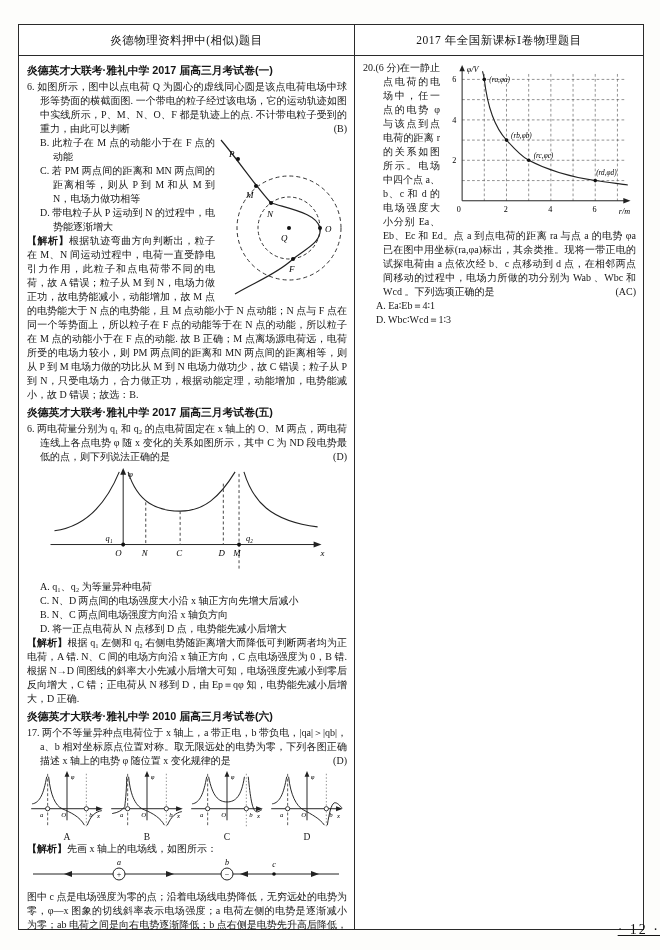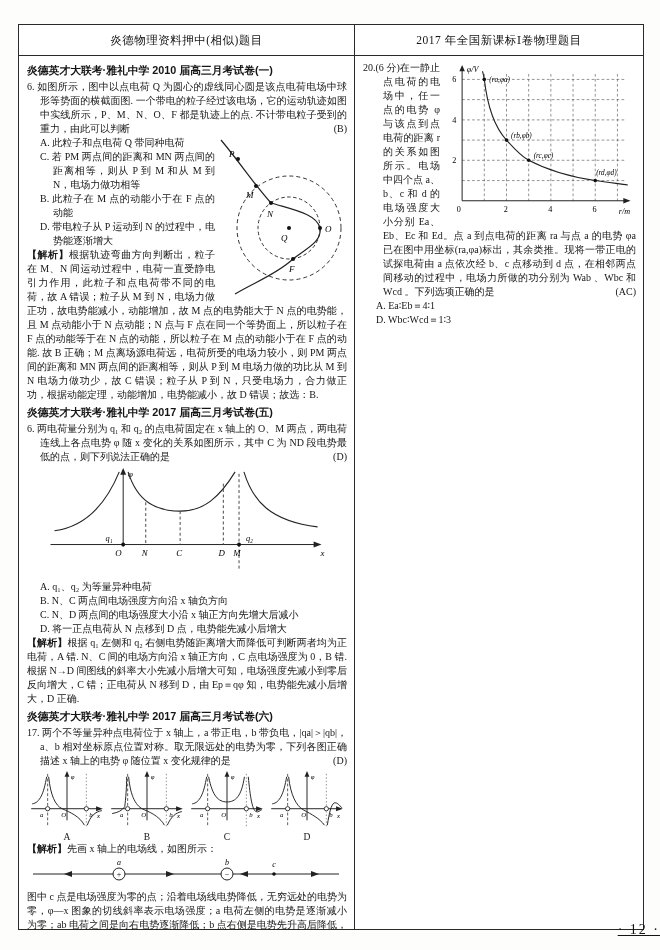--- a/index.html
+++ b/index.html
@@ -47,21 +47,21 @@
 
   <div class="hdr">
     <div class="hdr-cell hdr-left">炎德物理资料押中(相似)题目</div>
     <div class="hdr-cell hdr-right">2017 年全国新课标Ⅰ卷物理题目</div>
   </div>
 
   <div class="cols">
 
     <div class="col-left">
 
-      <div class="h-sec">炎德英才大联考·雅礼中学 2010 届高三月考试卷(一)</div>
+      <div class="h-sec">炎德英才大联考·雅礼中学 2017 届高三月考试卷(一)</div>
       <p class="q">
         <span>6. 如图所示，图中以点电荷 Q 为圆心的虚线同心圆是该点电荷电场中球形等势面的横截面图. 一个带电的粒子经过该电场，它的运动轨迹如图中实线所示，P、M、N、O、F 都是轨迹上的点. 不计带电粒子受到的重力，由此可以判断</span>
         <span class="ans">(B)</span>
       </p>
       <div>
 
         <svg class="fig-right" width="128" height="158" viewBox="0 0 128 158">
           <circle cx="70" cy="90" r="52" fill="none" stroke="#333" stroke-width="1" stroke-dasharray="4 3"></circle>
           <circle cx="70" cy="90" r="31" fill="none" stroke="#333" stroke-width="1" stroke-dasharray="3.5 2.5"></circle>
           <path d="M 2,2 C 22,26 38,50 52,65 C 75,72 98,76 101,90 C 103,104 88,110 74,121 C 58,136 36,144 16,156" fill="none" stroke="#222" stroke-width="1.2"></path>
@@ -71,23 +71,22 @@
           <circle cx="101" cy="90" r="2" fill="#111"></circle>
           <circle cx="74" cy="121" r="2" fill="#111"></circle>
           <circle cx="70" cy="90" r="2" fill="#111"></circle>
           <text x="10" y="19" font-size="9" class="it">P</text>
           <text x="27" y="60" font-size="9" class="it">M</text>
           <text x="48" y="79" font-size="9" class="it">N</text>
           <text x="106" y="94" font-size="9" class="it">O</text>
           <text x="70" y="134" font-size="9" class="it">F</text>
           <text x="62" y="103" font-size="9" class="it">Q</text>
         </svg>
-        <p class="opt">A. 此粒子和点电荷 Q 带同种电荷</p>
+        <p class="opt">B. 此粒子在 M 点的动能小于在 F 点的动能</p>
         <p class="opt">C. 若 PM 两点间的距离和 MN 两点间的距离相等，则从 P 到 M 和从 M 到 N，电场力做功相等</p>
-        <p class="opt">B. 此粒子在 M 点的动能小于在 F 点的动能</p>
         <p class="opt">D. 带电粒子从 P 运动到 N 的过程中，电势能逐渐增大</p>
         <p>
           <span class="blabel">【解析】</span><span>根据轨迹弯曲方向判断出，粒子在 M、N 间运动过程中，电荷一直受静电引力作用，此粒子和点电荷带不同的电荷，故 A 错误；粒子从 M 到 N，电场力做正功，故电势能减小，动能增加，故 M 点的电势能大于 N 点的电势能，且 M 点动能小于 N 点动能；N 点与 F 点在同一个等势面上，所以粒子在 F 点的动能等于在 N 点的动能，所以粒子在 M 点的动能小于在 F 点的动能. 故 B 正确；M 点离场源电荷远，电荷所受的电场力较小，则 PM 两点间的距离和 MN 两点间的距离相等，则从 P 到 M 电场力做的功比从 M 到 N 电场力做功少，故 C 错误；粒子从 P 到 N，只受电场力，合力做正功，根据动能定理，动能增加，电势能减小，故 D 错误；故选：B.</span>
         </p>
         <div class="clear"></div>
       </div>
 
       <div class="h-sec">炎德英才大联考·雅礼中学 2017 届高三月考试卷(五)</div>
       <p class="q">
         <span>6. 两电荷量分别为 q₁ 和 q₂ 的点电荷固定在 x 轴上的 O、M 两点，两电荷连线上各点电势 φ 随 x 变化的关系如图所示，其中 C 为 ND 段电势最低的点，则下列说法正确的是</span>
@@ -119,28 +118,28 @@
           <text x="205" y="76" font-size="8.5" class="it">q₂</text>
 
           <text x="72" y="92" font-size="9" class="it">O</text>
           <text x="99" y="92" font-size="9" class="it">N</text>
           <text x="134" y="92" font-size="9" class="it">C</text>
           <text x="177" y="92" font-size="9" class="it">D</text>
           <text x="192" y="92" font-size="9" class="it">M</text>
         </svg>
       </div>
       <p class="opt">A. q₁、q₂ 为等量异种电荷</p>
+      <p class="opt">C. N、D 两点间的电场强度大小沿 x 轴正方向先增大后减小</p>
       <p class="opt">B. N、C 两点间电场强度方向沿 x 轴负方向</p>
-      <p class="opt">C. N、D 两点间的电场强度大小沿 x 轴正方向先增大后减小</p>
       <p class="opt">D. 将一正点电荷从 N 点移到 D 点，电势能先减小后增大</p>
       <p>
         <span class="blabel">【解析】</span><span>根据 q₁ 左侧和 q₂ 右侧电势随距离增大而降低可判断两者均为正电荷，A 错. N、C 间的电场方向沿 x 轴正方向，C 点电场强度为 0，B 错. 根据 N→D 间图线的斜率大小先减小后增大可知，电场强度先减小到零后反向增大，C 错；正电荷从 N 移到 D，由 Ep＝qφ 知，电势能先减小后增大，D 正确.</span>
       </p>
 
-      <div class="h-sec">炎德英才大联考·雅礼中学 2017 届高三月考试卷(六)</div>
+      <div class="h-sec">炎德英才大联考·雅礼中学 2010 届高三月考试卷(六)</div>
       <p class="q">
         <span>17. 两个不等量异种点电荷位于 x 轴上，a 带正电，b 带负电，|qa|＞|qb|，a、b 相对坐标原点位置对称。取无限远处的电势为零，下列各图正确描述 x 轴上的电势 φ 随位置 x 变化规律的是</span>
         <span class="ans">(D)</span>
       </p>
 
       <div class="minis">
 
         <div class="mini">
           <svg width="76" height="60" viewBox="0 0 78 62">
             <line x1="19" y1="4" x2="19" y2="58" stroke="#444" stroke-width="0.9" stroke-dasharray="3 2"></line>

